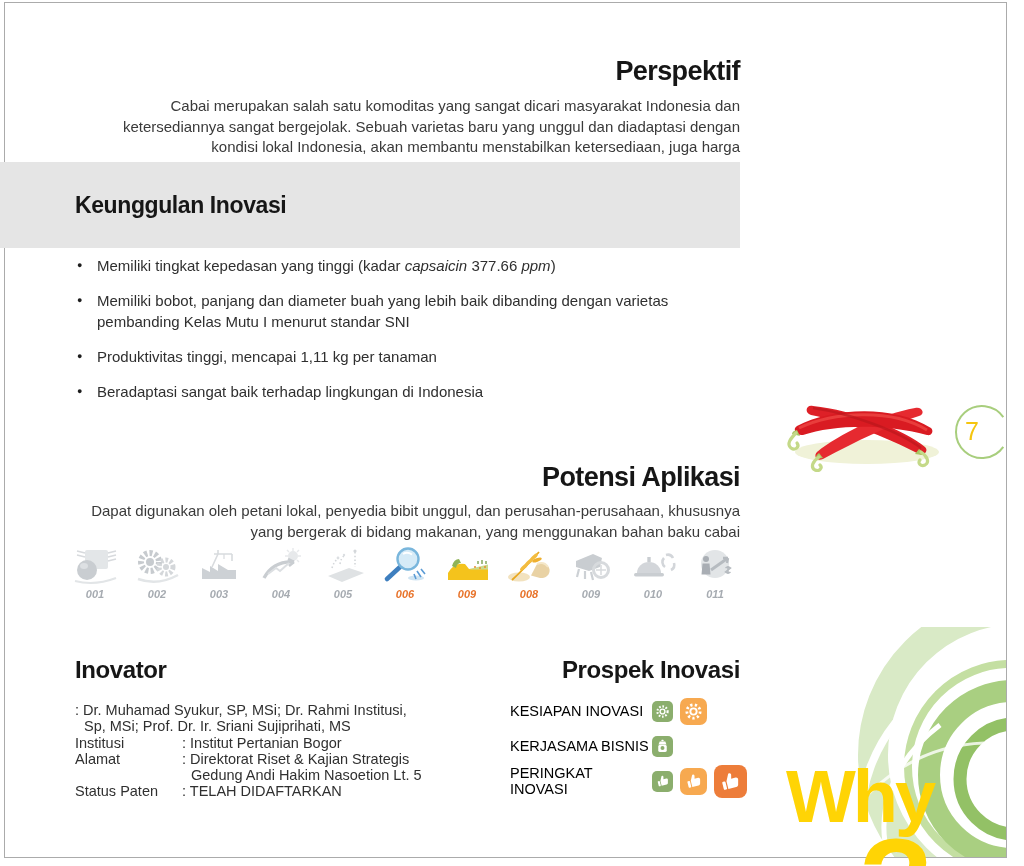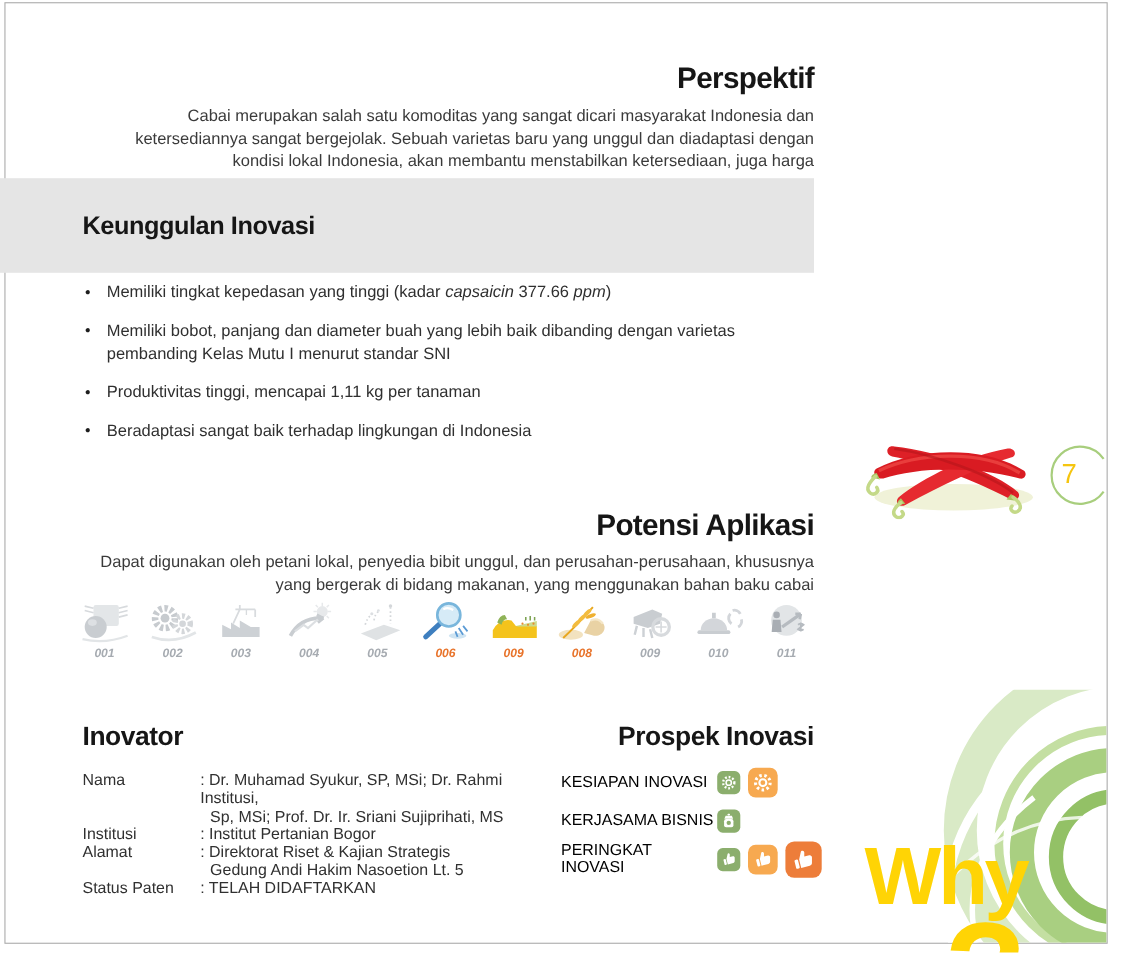--- a/index.html
+++ b/index.html
@@ -244,21 +244,20 @@
       <path d="M38,12 h-5 M38,12 l-1,5" stroke="#B6BBC0" stroke-width="2.4" fill="none"></path>
       <path d="M38,20 v8 M35.5,22 q2.5,-2 5,0 q-2.5,2 -5,4 q2.5,2 5,0" stroke="#B6BBC0" stroke-width="1.6" fill="none"></path>
     </svg>
     <div class="num">011</div>
   </div>
 </div>
 
 <div class="abs inovator-title h-mid">Inovator</div>
 <div class="abs inv-table">
   <div class="inv-row">
-    <div class="inv-label">Nama</div>
     <div class="inv-val">
       <div>: Dr. Muhamad Syukur, SP, MSi; Dr. Rahmi Institusi,</div>
       <div class="cont">Sp, MSi; Prof. Dr. Ir. Sriani Sujiprihati, MS</div>
     </div>
   </div>
   <div class="inv-row">
     <div class="inv-label">Institusi</div>
     <div class="inv-val">
       <div>: Institut Pertanian Bogor</div>
     </div>

